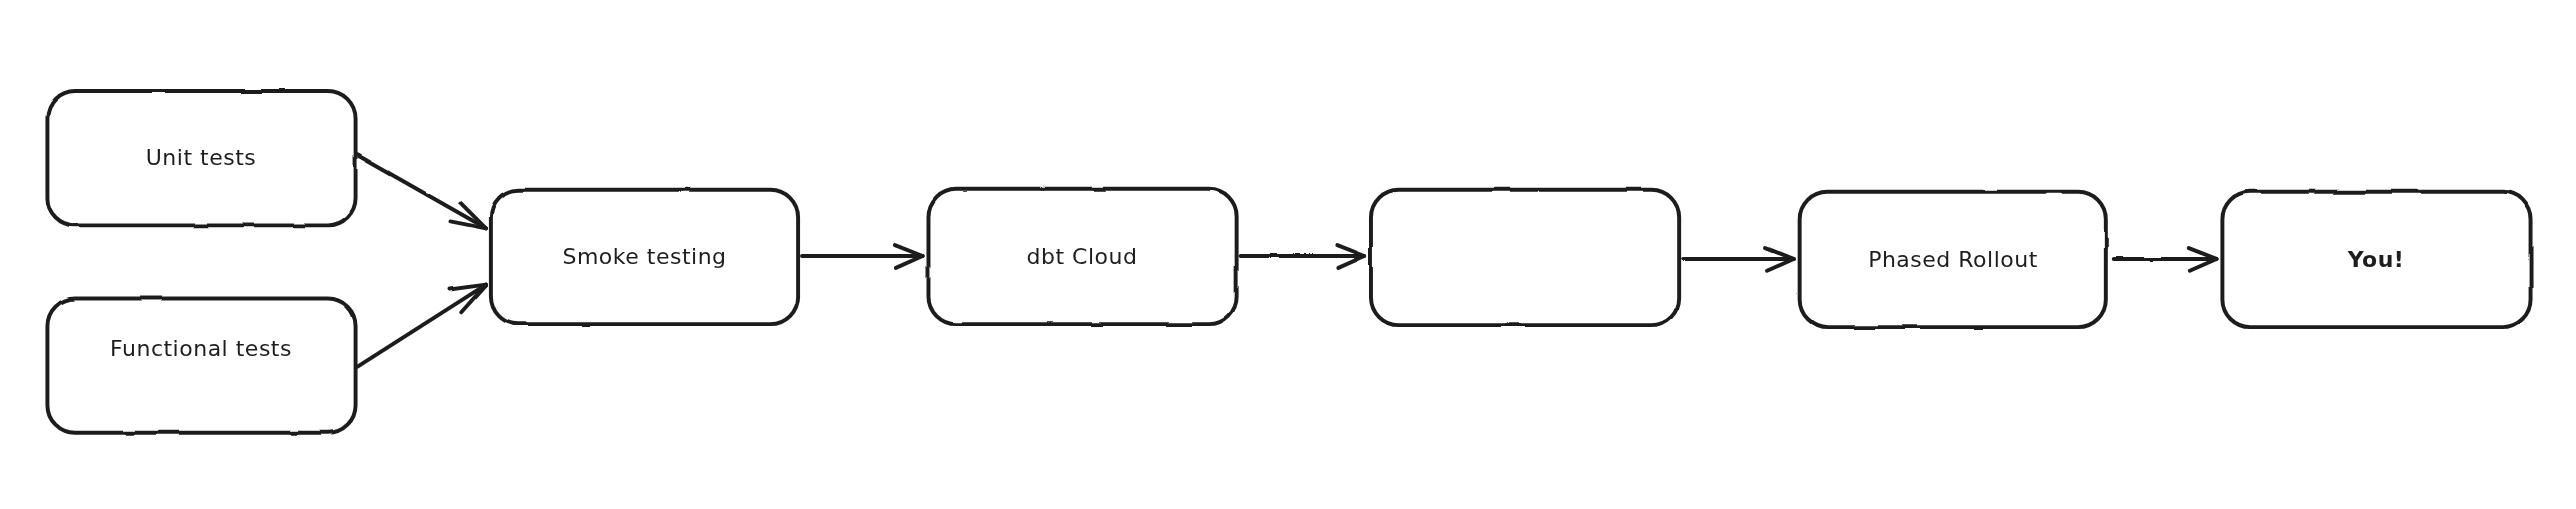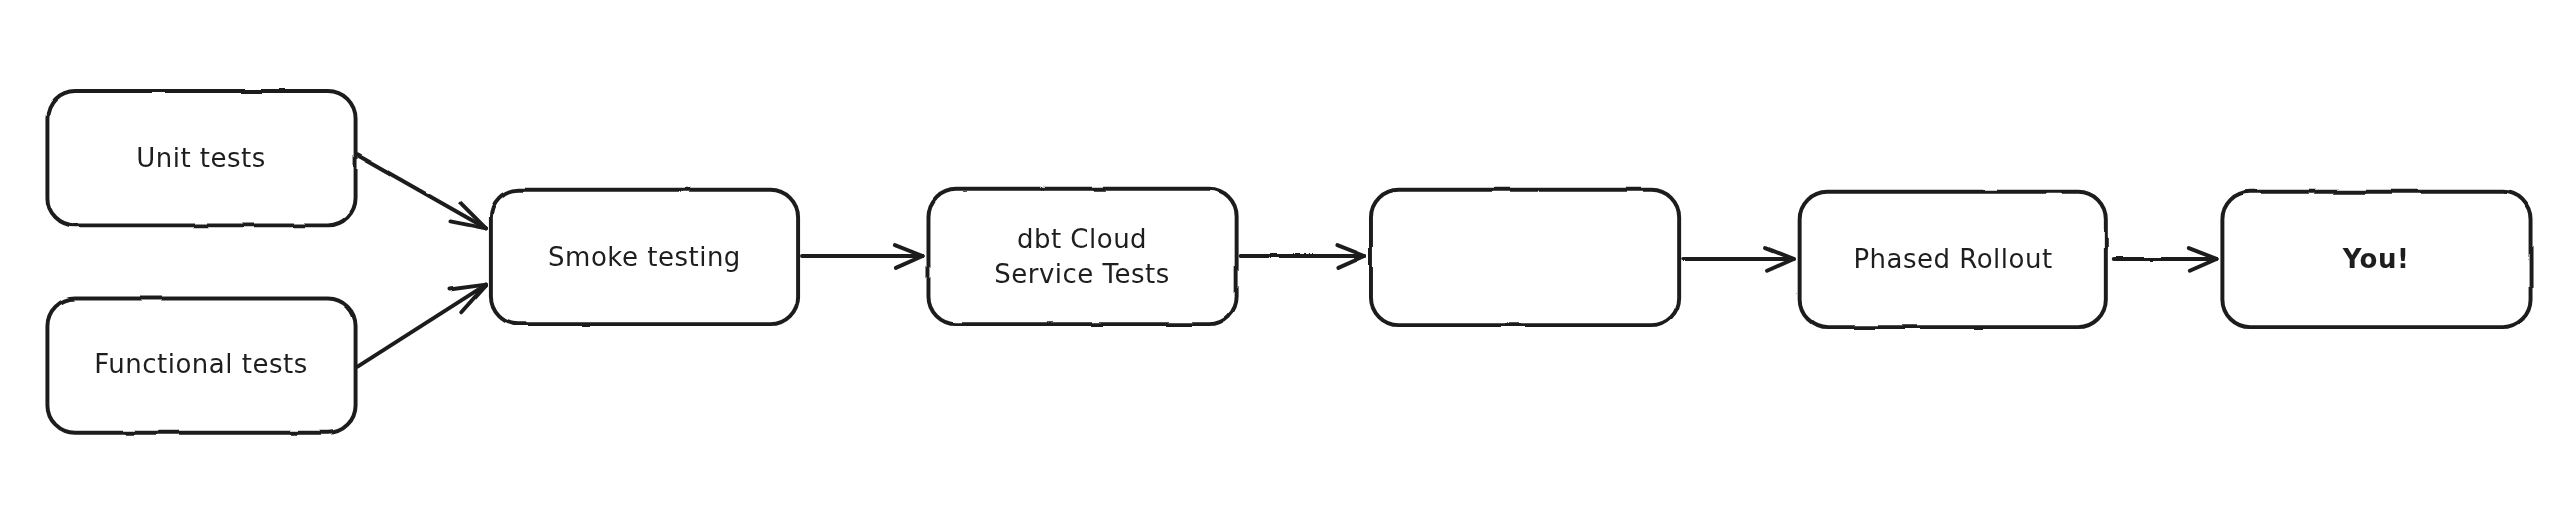--- a/index.html
+++ b/index.html
@@ -27,21 +27,21 @@
   }
   .node-label {
     position: absolute;
     display: flex;
     flex-direction: column;
     align-items: center;
     justify-content: center;
     text-align: center;
     color: #1e1e1e;
     font-family: "DejaVu Sans", sans-serif;
-    font-size: 26px;
+    font-size: 22px;
     font-weight: 400;
     letter-spacing: 0.5px;
     line-height: 1.32;
     pointer-events: none;
     white-space: pre;
   }
   .node-hit {
     position: absolute;
     background: transparent;
   }
@@ -113,33 +113,32 @@
       </g>
     </g>
   </svg>
 
   <div class="node-hit" style="left:47px;top:91px;width:308px;height:134px;"></div>
   <div class="node-label" style="left:47px;top:91px;width:308px;height:134px;">
     <span class="label-line">Unit tests</span>
   </div>
 
   <div class="node-hit" style="left:47px;top:298px;width:308px;height:134px;"></div>
-  <div class="node-label" style="left:47px;top:297px;width:308px;height:134px;">
+  <div class="node-label" style="left:47px;top:282px;width:308px;height:134px;">
     <span class="label-line">Functional tests</span>
   </div>
 
   <div class="node-hit" style="left:491px;top:190px;width:307px;height:134px;"></div>
   <div class="node-label" style="left:491px;top:190px;width:307px;height:134px;">
     <span class="label-line">Smoke testing</span>
   </div>
 
   <div class="node-hit" style="left:928px;top:189px;width:308px;height:135px;"></div>
   <div class="node-label" style="left:928px;top:189px;width:308px;height:135px;">
     <span class="label-line">dbt Cloud</span>
-    <span class="label-line">Service Tests</span>
   </div>
 
   <div class="node-hit" style="left:1371px;top:190px;width:308px;height:135px;"></div>
 
   <div class="node-hit" style="left:1800px;top:192px;width:306px;height:135px;"></div>
   <div class="node-label" style="left:1800px;top:192px;width:306px;height:135px;text-align:center;">
     <span class="label-line">Phased Rollout</span>
   </div>
 
   <div class="node-hit" style="left:2222px;top:192px;width:308px;height:135px;"></div>

